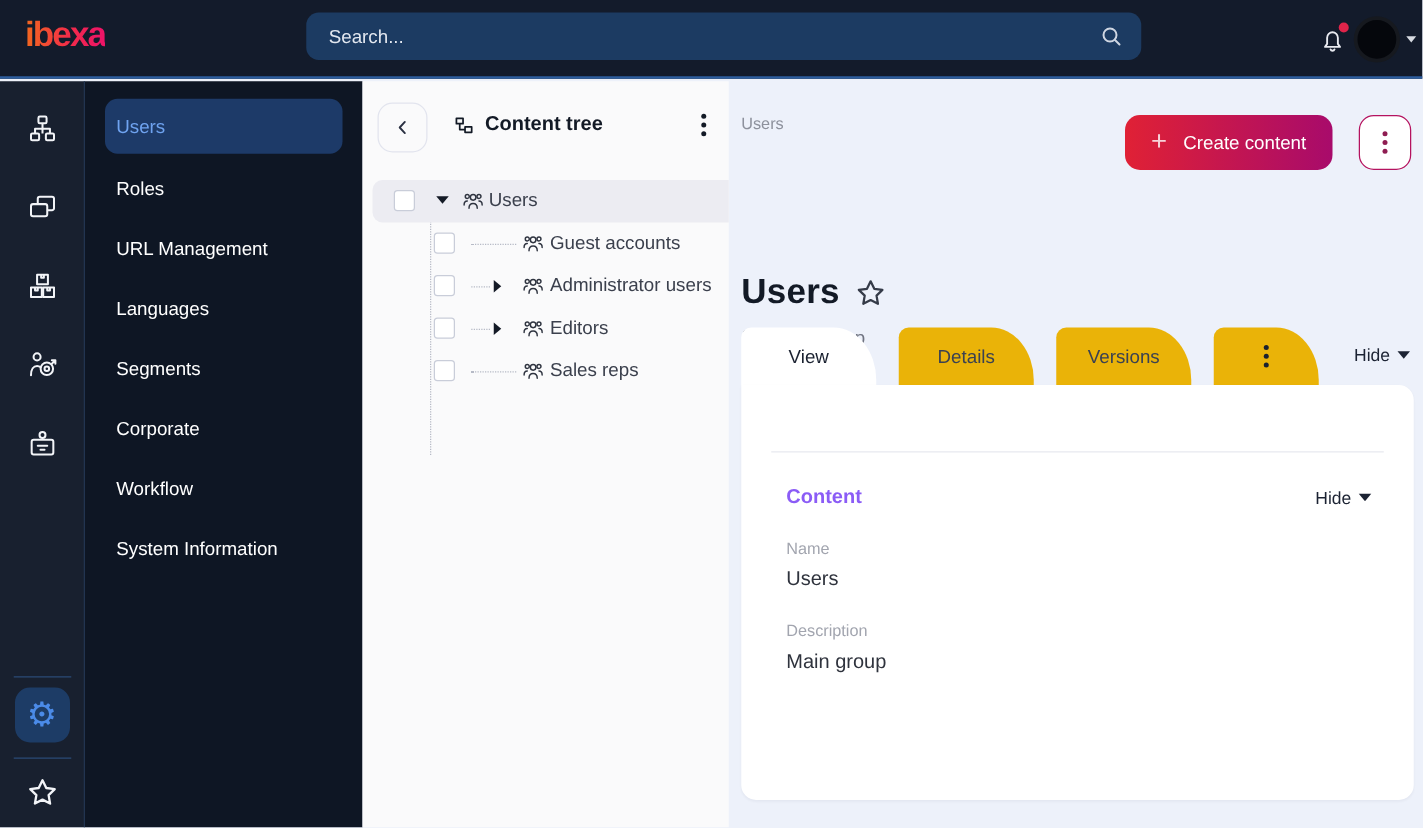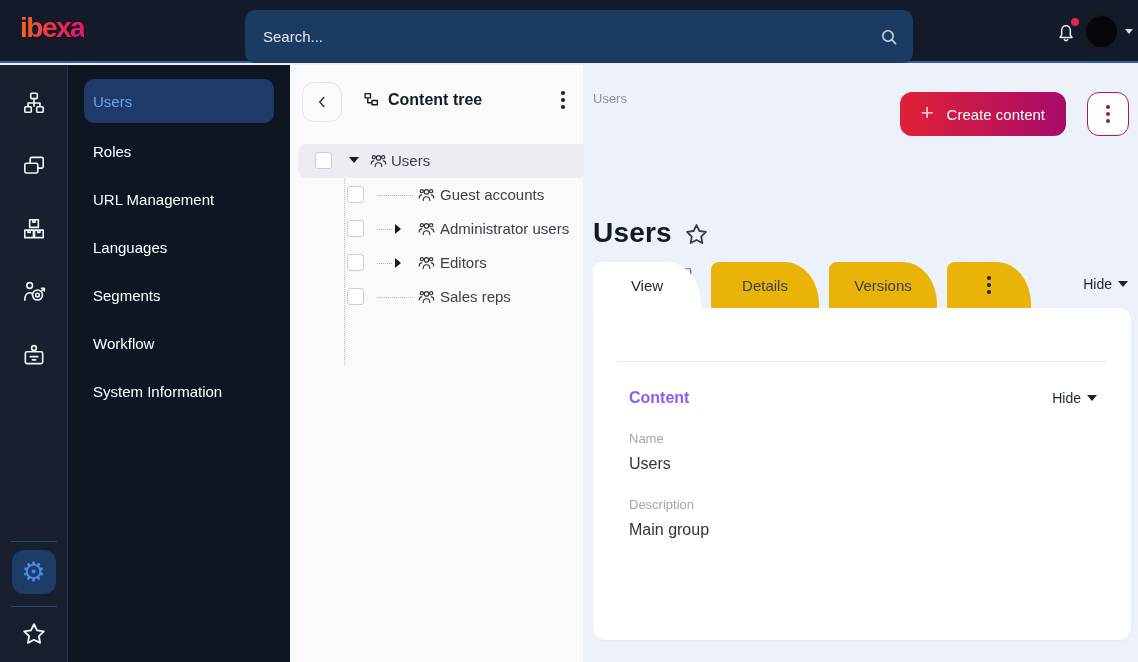--- a/index.html
+++ b/index.html
@@ -10,21 +10,21 @@
     background:#edf1fa;
   }
 
   
   .topbar { position:absolute; top:0; left:0; width:1138px; height:63px;
     background:#131b2b; border-bottom:2px solid #2d5d9e; z-index:10; }
   .logo { position:absolute; left:20px; top:12px; font-size:28px; font-weight:bold;
     letter-spacing:-1.5px;
     background:linear-gradient(90deg,#f26322 5%, #f22c49 55%, #ee1566 95%);
     -webkit-background-clip:text; background-clip:text; color:transparent; }
-  .search { position:absolute; left:245px; top:10px; width:668px; height:53px;
+  .search { position:absolute; left:245px; top:10px; width:668px; height:38px;
     background:#1c3b62; border-radius:10px; display:flex; align-items:center;
     padding:0 14px 0 16px; }
   .search input { flex:1; background:transparent; border:none; outline:none;
     color:#edf0f5; font-size:15px; font-family:inherit; }
   .search input::placeholder { color:#e3e8f0; opacity:1; }
   .bell-wrap { position:absolute; left:1054px; top:20px; width:26px; height:26px; }
   .bell-dot { position:absolute; right:1px; top:-2px; width:8px; height:8px;
     border-radius:50%; background:#e0244a; }
   .avatar { position:absolute; left:1083px; top:13px; width:37px; height:37px;
     border-radius:50%; background:#05070c; border:3px solid #16191f; }
@@ -53,21 +53,21 @@
   .menu-item.active { background:#1d3a68; border-radius:10px; margin:0 16px 0 16px;
     padding-left:9px; color:#6fa3f0; height:44px; margin-bottom:4px; }
 
   
   .tree-panel { position:absolute; top:65px; left:290px; width:293px; height:597px;
     background:#fafafb; }
   .tree-back { position:absolute; left:12px; top:17px; width:40px; height:40px;
     border:1px solid #e2e4ee; border-radius:12px; background:transparent;
     display:flex; align-items:center; justify-content:center; cursor:pointer; }
   .tree-title { position:absolute; left:73px; top:26px; display:flex;
-    align-items:flex-start; gap:8px; font-size:16px; font-weight:bold; color:#131a26; }
+    align-items:center; gap:8px; font-size:16px; font-weight:bold; color:#131a26; }
   .tree-kebab { position:absolute; right:18px; top:26px; color:#131a26; cursor:pointer; }
   .dots { display:flex; flex-direction:column; gap:3px; align-items:center; }
   .dots i { width:4px; height:4px; border-radius:50%; background:currentColor; }
   .tree-rows { position:absolute; top:79px; left:0; width:293px; }
   .tree-vline { position:absolute; left:54px; top:28px; height:192px;
     border-left:1px dotted #b6bac6; }
   .tree-row { position:relative; height:34px;margin-left:32px; }
   .tree-row.selected { background:#ececf2; border-radius:8px 0 0 8px; margin-left:8px; }
   .tree-row.selected .tr-cb { left:17px; }
   .tree-row.selected .tr-caret { left:51px; }
@@ -95,21 +95,21 @@
     margin-right:13px; line-height:1; margin-top:-2px; }
   .btn-kebab { width:42px; height:44px; border:1px solid #b5135f; border-radius:12px;
     background:#fff; color:#8f1d52; display:flex; align-items:center;
     justify-content:center; cursor:pointer; }
   .title-row { position:absolute; left:10px; top:152px; display:flex;
     align-items:center; gap:11px; }
   .page-title { font-size:28px; font-weight:bold; color:#131a26; letter-spacing:.2px; }
   .title-star { color:#353b48; cursor:pointer; margin-top:3px; }
   .type-row { position:absolute; left:10px; top:197px; display:flex;
     align-items:center; gap:8px; font-size:15px; color:#6f7380; }
-  .tab-strip { position:absolute; left:10px; top:197px; display:flex; gap:10px; }
+  .tab-strip { position:absolute; left:10px; top:197px; display:flex; gap:18px; }
   .tab { height:46px; width:108px; display:flex; align-items:center;
     justify-content:center; font-size:15px; color:#3a4152; background:#eab308;
     border-radius:8px 0 0 0; border-top-right-radius:34px 42px; cursor:pointer; }
   .tab.active { background:#ffffff; color:#1a2130; }
   .tab.kebab-tab { width:84px; color:#1a2130; }
   .hide-main { position:absolute; right:10px; top:211px; font-size:14px;
     color:#1c2333; cursor:pointer; display:flex; align-items:center; gap:6px; }
   .tri-down { width:0; height:0; border-left:5px solid transparent;
     border-right:5px solid transparent; border-top:6px solid #1c2333; }
   .card { position:absolute; left:10px; top:243px; width:538px; height:332px;
@@ -206,20 +206,21 @@
     </div>
   </div>
 </div>
 
 <div class="menu">
     <div class="menu-item active">Users</div>
     <div class="menu-item">Roles</div>
     <div class="menu-item">URL Management</div>
     <div class="menu-item">Languages</div>
     <div class="menu-item">Segments</div>
+    <div class="menu-item">Corporate</div>
     <div class="menu-item">Workflow</div>
     <div class="menu-item">System Information</div>
   </div>
 
 <div class="tree-panel">
   <div class="tree-back">
     <span>
       <svg width="18" height="18" viewBox="0 0 24 24" fill="none" stroke="#2a3042" stroke-width="2" stroke-linecap="round" stroke-linejoin="round">
         <path d="M14.5 6L9 12l5.5 6"></path>
       </svg>

